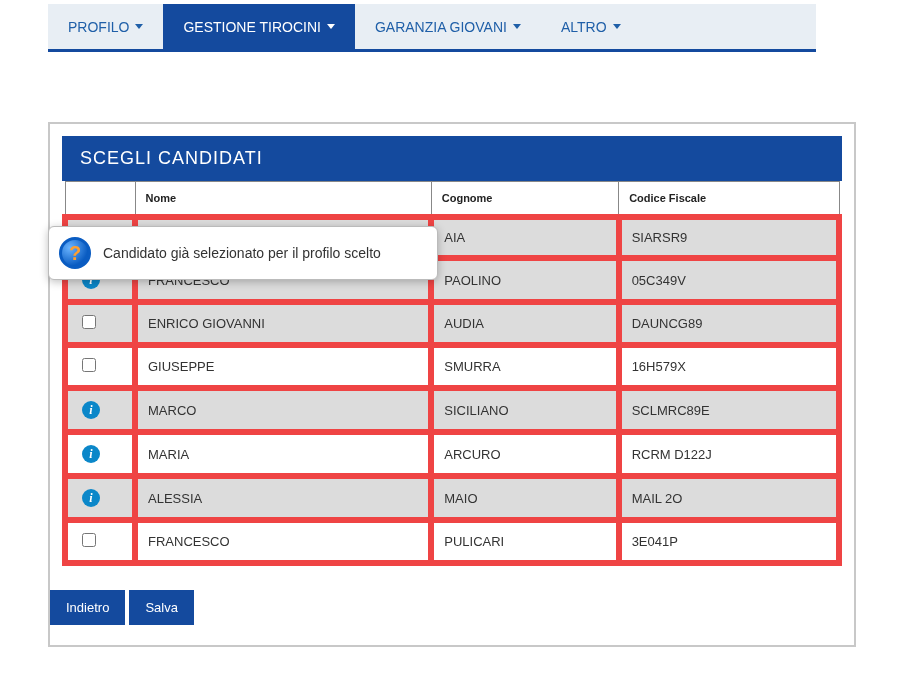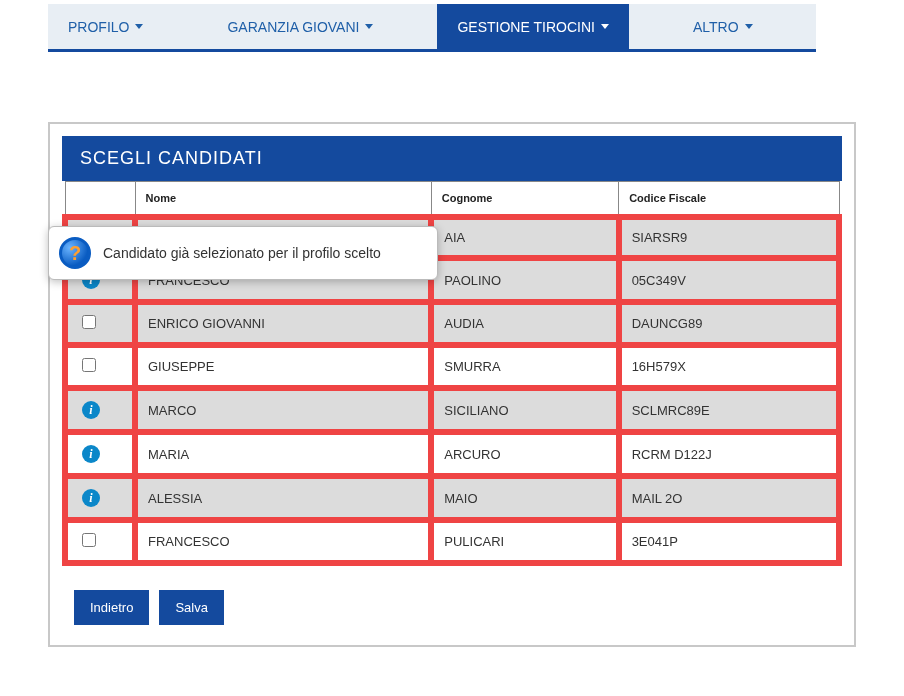--- a/index.html
+++ b/index.html
@@ -5,21 +5,20 @@
     * { box-sizing: border-box; margin: 0; padding: 0; }
     body { font-family: Arial, Helvetica, sans-serif; background: #fff; width: 904px; }
     
     .navbar {
       display: flex;
       background: #e8eef4;
       border-bottom: 3px solid #144a9e;
       height: 48px;
       margin: 4px 0 0 48px;
       width: 768px;
-      gap: 44px;
     }
     .nav-item {
       padding: 14px 20px;
       color: #1f5fa8;
       font-weight: 500;
       font-size: 14px;
       cursor: pointer;
       display: flex;
       align-items: center;
       gap: 6px;
@@ -94,22 +93,22 @@
       font-weight: bold;
       font-size: 12px;
     }
     input[type="checkbox"].cb {
       width: 14px;
       height: 14px;
     }
     
     .btn-row {
       display: flex;
-      gap: 10px;
-      margin: 0 12px 20px 24px;
+      gap: 4px;
+      margin: 0 12px 20px 0;
     }
     .btn {
       background: #144a9e;
       color: #fff;
       border: none;
       padding: 10px 16px;
       font-size: 13px;
       cursor: pointer;
     }
     
@@ -151,26 +150,26 @@
     }
   </style>
 </head>
 <body>
 
 <div class="navbar">
   <div class="nav-item">
     <span>PROFILO</span>
     <span class="caret"></span>
   </div>
+  <div class="nav-item active">
+    <span>GESTIONE TIROCINI</span>
+    <span class="caret"></span>
+  </div>
   <div class="nav-item">
     <span>GARANZIA GIOVANI</span>
-    <span class="caret"></span>
-  </div>
-  <div class="nav-item active">
-    <span>GESTIONE TIROCINI</span>
     <span class="caret"></span>
   </div>
   <div class="nav-item">
     <span>ALTRO</span>
     <span class="caret"></span>
   </div>
 </div>
 
 <div class="panel">
   <div class="panel-header">SCEGLI CANDIDATI</div>

